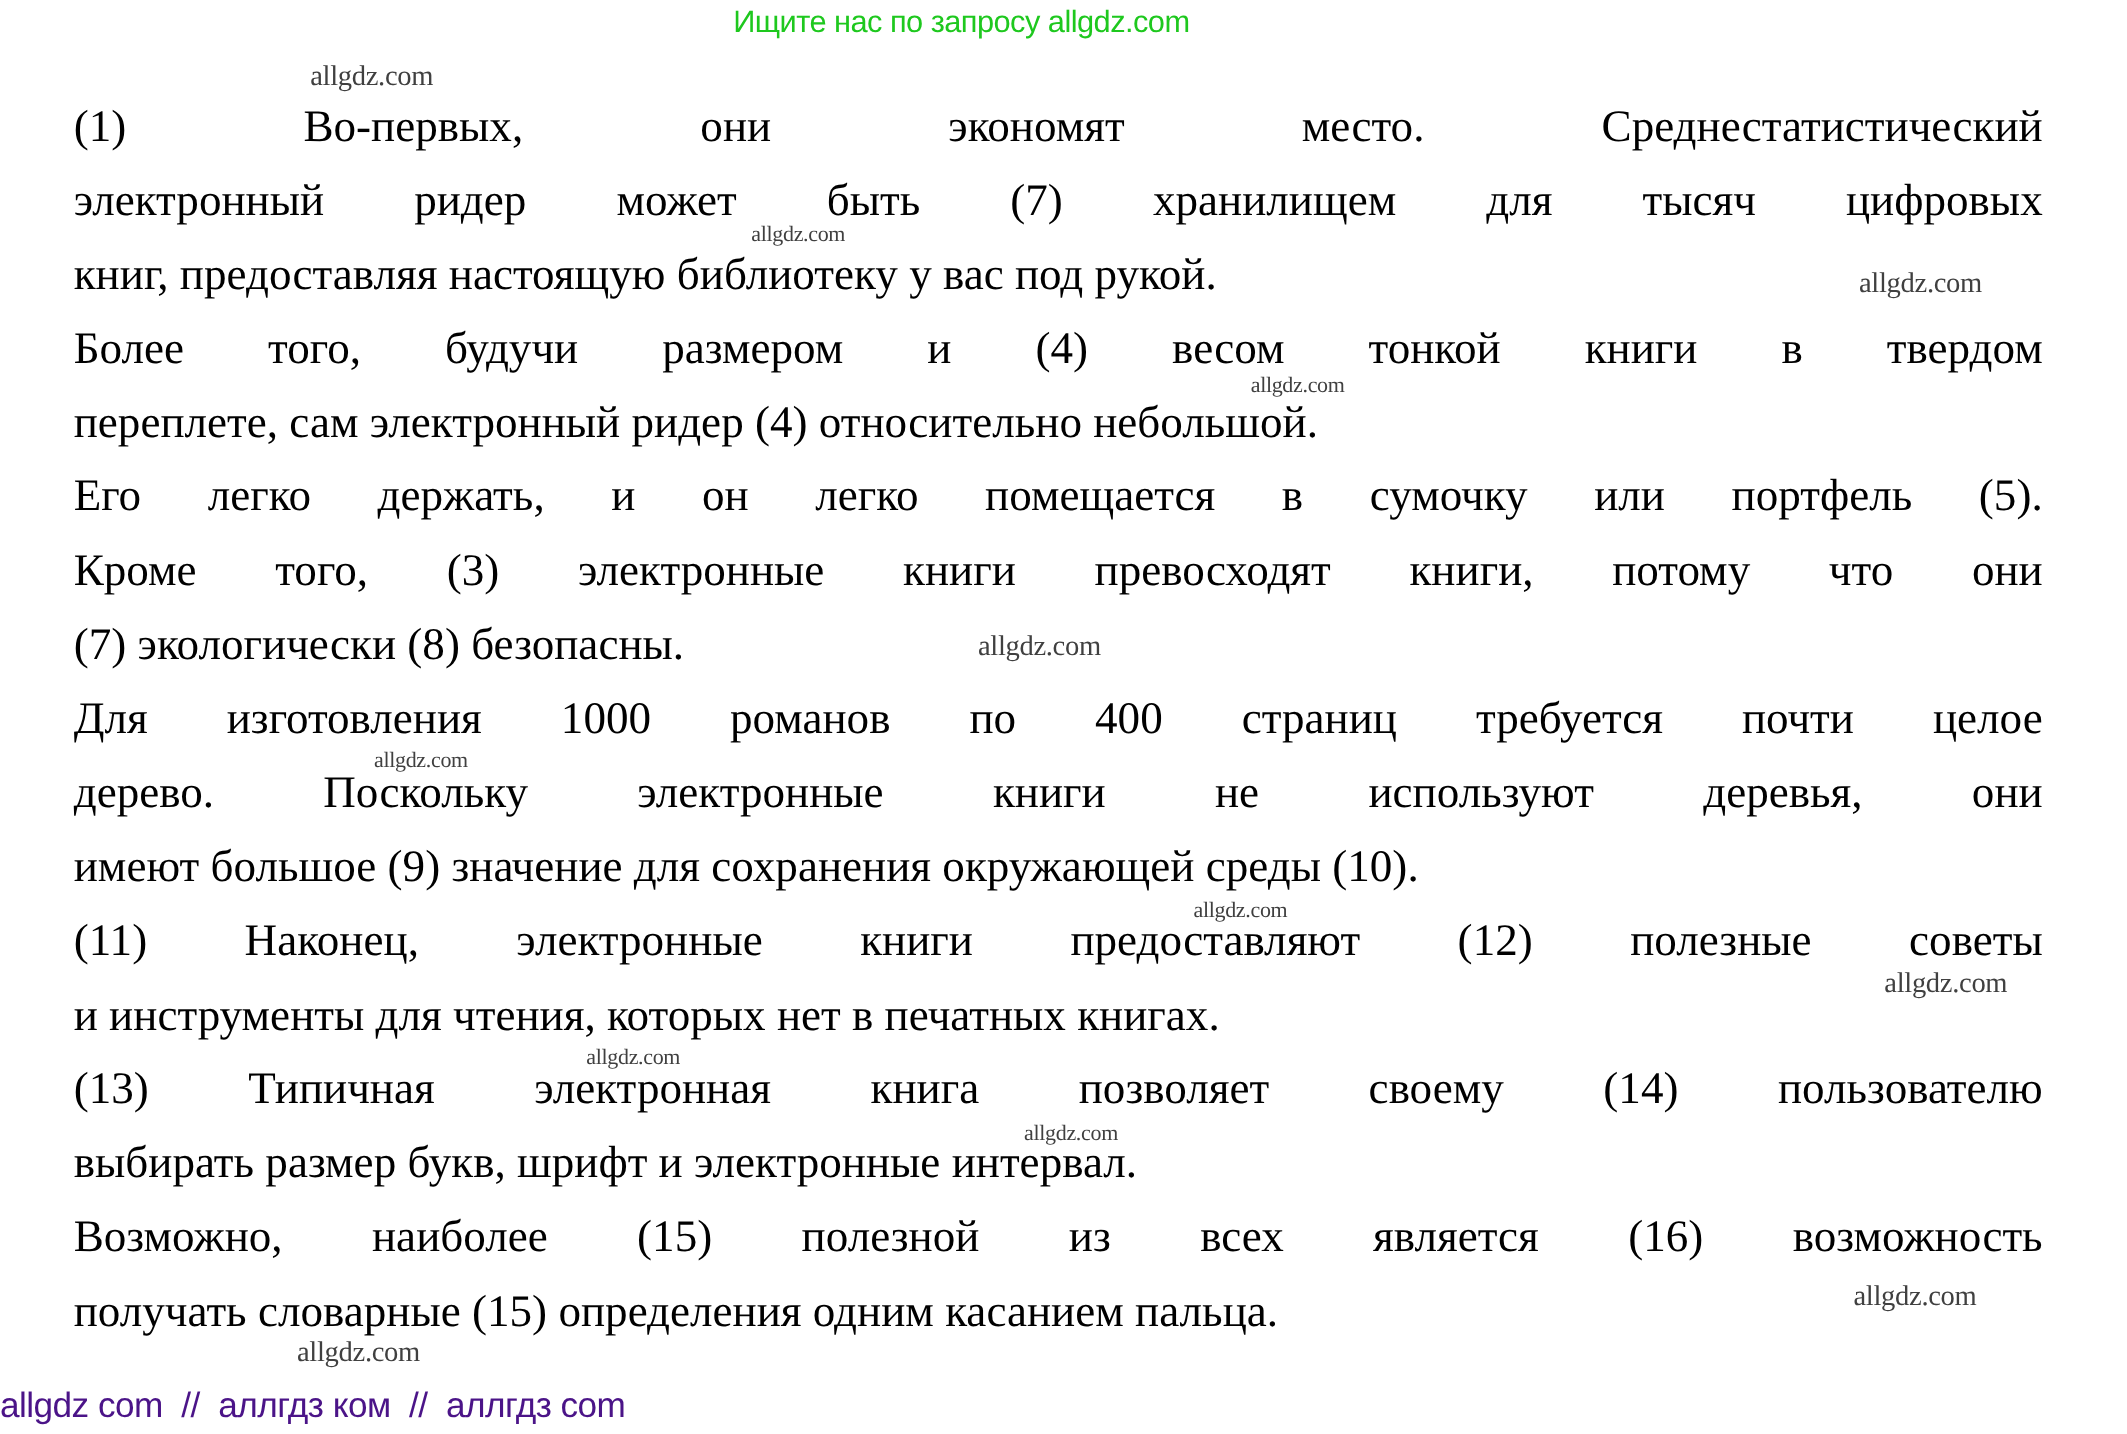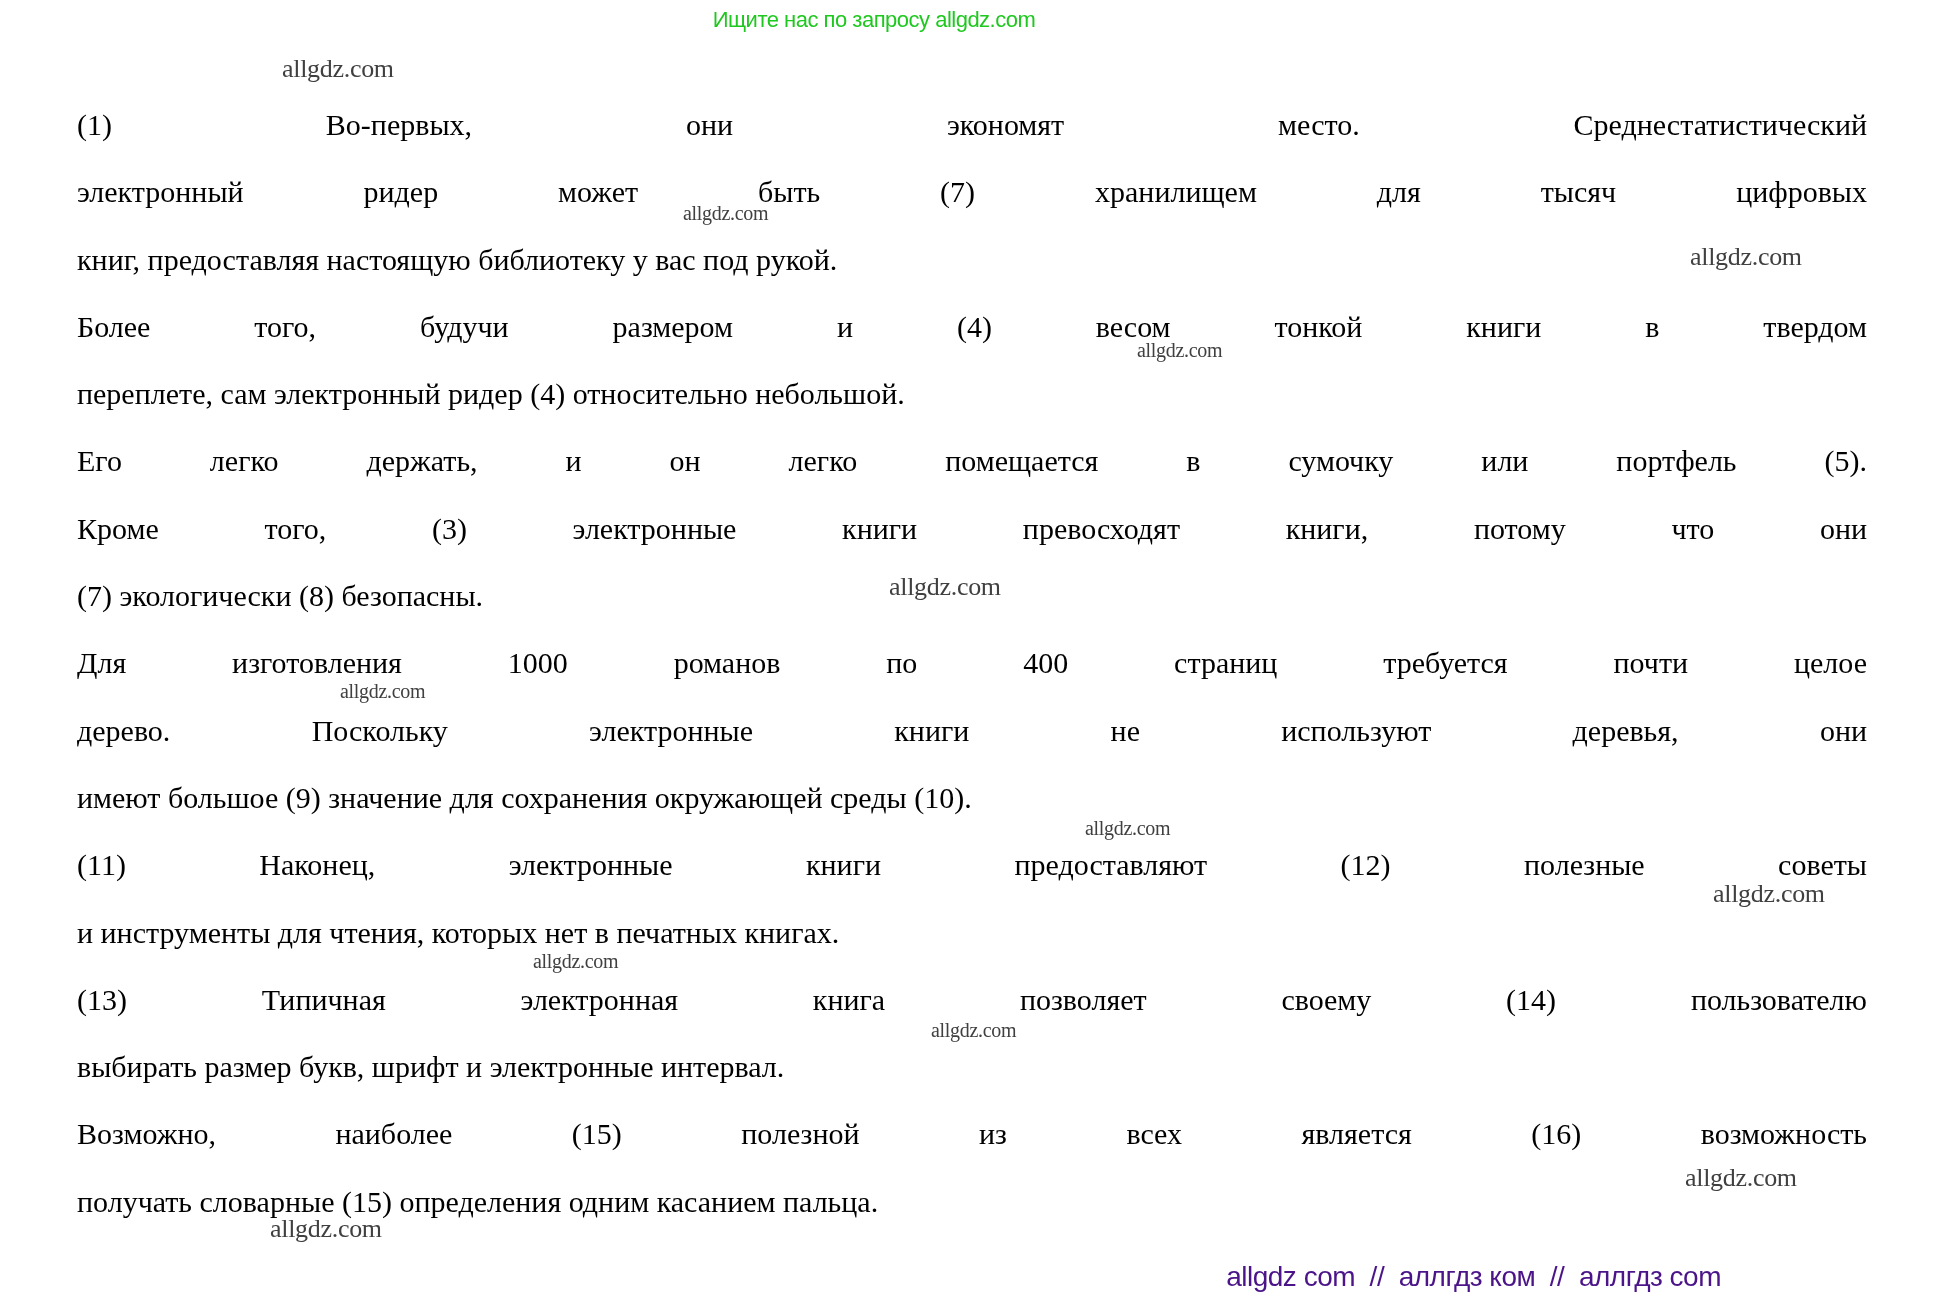--- a/index.html
+++ b/index.html
@@ -1,40 +1,40 @@
 <!DOCTYPE html>
 <html><head>
 <meta charset="utf-8">
 <style>
   html, body { margin: 0; padding: 0; background: #ffffff; }
   body { width: 1934px; height: 1304px; position: relative; overflow: hidden; }
   .header-link {
     position: absolute; left: 0; width: 1748px; top: 2px;
     text-align: center; color: #1ec81e;
-    font-family: "Liberation Sans", sans-serif; font-size: 22px; line-height: 36px;
+    font-family: "Liberation Sans", sans-serif; font-size: 28px; line-height: 36px;
     letter-spacing: -0.5px;
   }
   .body-text {
     position: absolute; left: 67px; top: 81px; width: 1790px;
-    font-family: "Liberation Serif", serif; font-size: 30px; line-height: 67.3px;
-    color: #000; margin: 10px;
+    font-family: "Liberation Serif", serif; font-size: 41px; line-height: 67.3px;
+    color: #000; margin: 0;
   }
   .body-text .line { display: block; white-space: nowrap; height: 67.3px; }
   .body-text .line.justify { text-align: justify; text-align-last: justify; white-space: normal; }
   .wm {
     position: absolute; color: #404040;
     font-family: Liberation Serif, serif; white-space: nowrap;
     letter-spacing: -0.3px;
   }
   .wm.big { font-size: 26px; line-height: 30px; }
   .wm.small { font-size: 20px; line-height: 22px; }
   .footer {
     position: absolute; left: 0; width: 1721px; top: 1258px;
-    text-align: right; color: #4b1488;
-    font-family: "Liberation Sans", sans-serif; font-size: 28px; line-height: 38px;
+    text-align: left; color: #4b1488;
+    font-family: "Liberation Sans", sans-serif; font-size: 32px; line-height: 38px;
     white-space: pre; letter-spacing: -0.5px;
   }
 </style>
 </head>
 <body>
 
 <div class="header-link">Ищите нас по запросу allgdz.com</div>
 
 <div class="body-text">
   <span class="line justify">(1) Во-первых, они экономят место. Среднестатистический</span>

